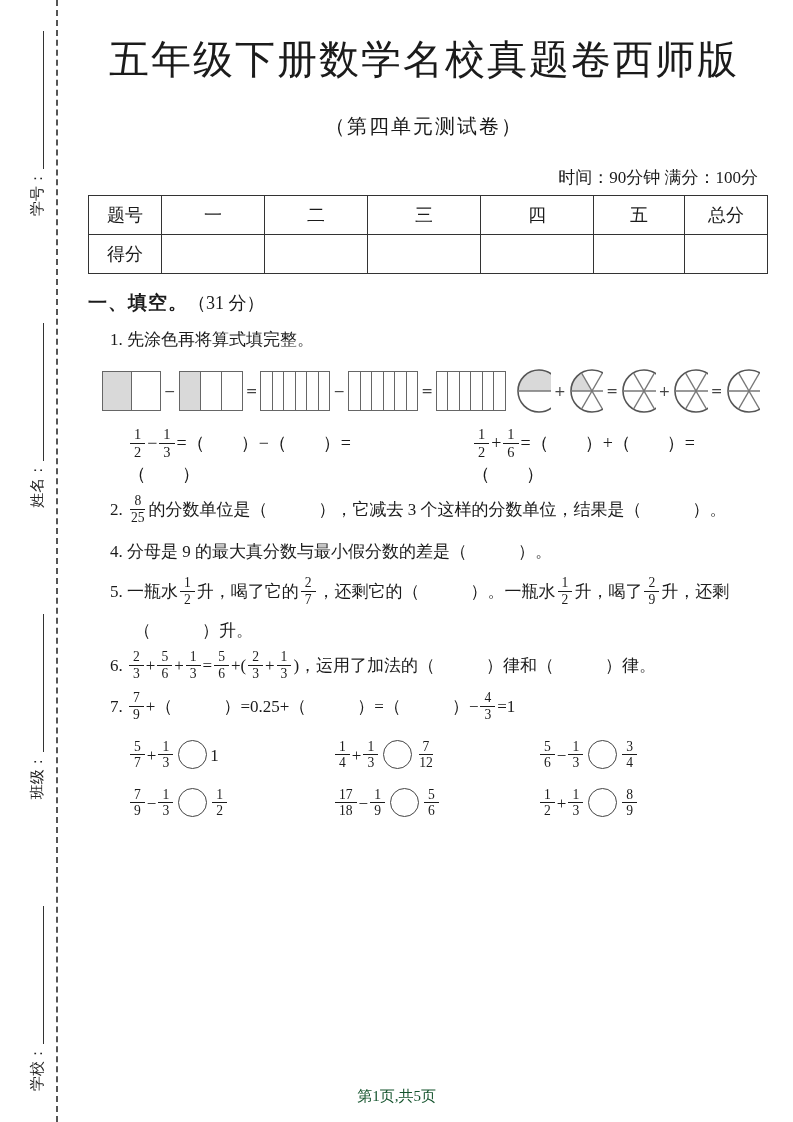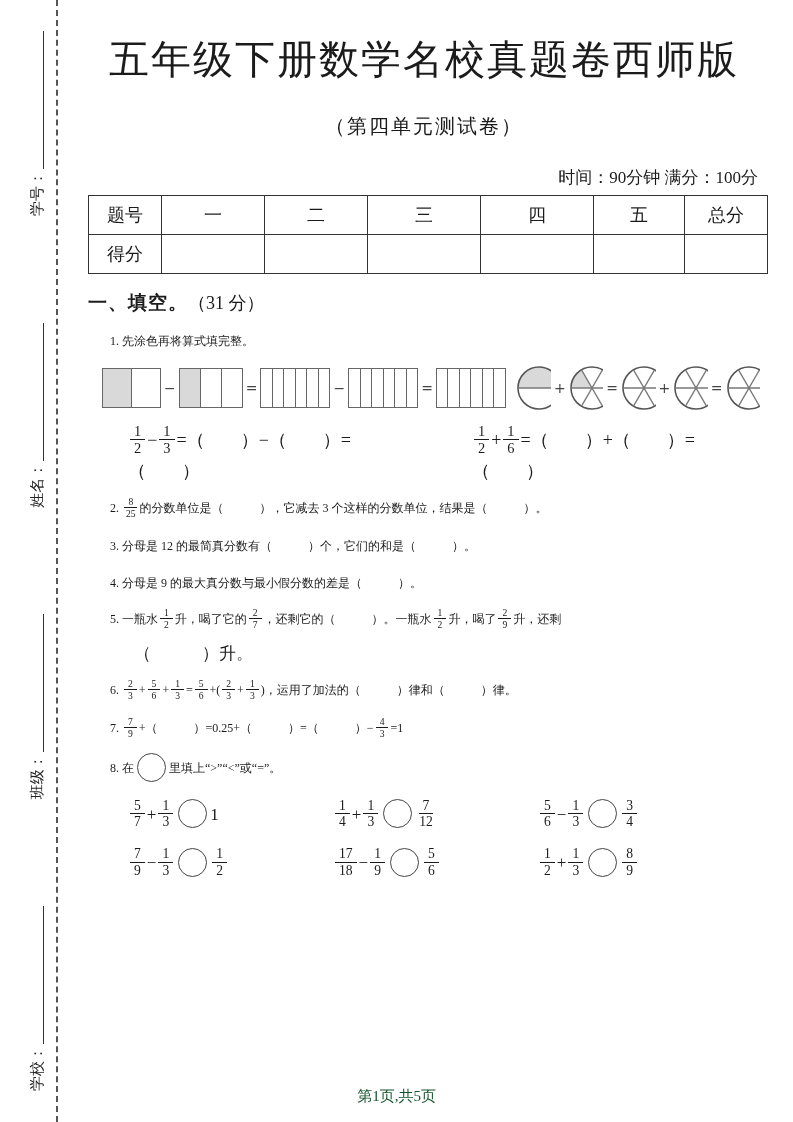--- a/index.html
+++ b/index.html
@@ -25,21 +25,21 @@
   
   table.score{border-collapse:collapse;table-layout:fixed;width:100%;margin-top:6px;font-family:Liberation Mono, monospace;}
   table.score td{border:1.6px solid #333;height:38px;text-align:center;
                  font-size:18px;padding:0;}
 
   
   .section-heading{margin-top:16px;font-size:19px;}
   .section-heading .bold{font-family:Liberation Sans, sans-serif;
                          font-weight:700;letter-spacing:1px;}
   .section-heading .score-part{font-size:18px;}
-  .q-line{font-size:12px;line-height:1.9;padding-left:22px;margin-top:14px;}
+  .q-line{font-size:17px;line-height:1.9;padding-left:22px;margin-top:8px;}
   .q-cont{padding-left:46px;margin-top:10px;font-size:17px;}
 
   
   .frac{display:inline-flex;flex-direction:column;align-items:center;
         vertical-align:middle;font-size:0.8em;line-height:1.15;margin:0 2px;
         transform:translateY(-2px);}
   .frac .num{padding:0 4px;border-bottom:1.5px solid #1b1b1b;}
   .frac .den{padding:0 2px;}
 
   
@@ -202,21 +202,20 @@
           </span>+<span class="frac">
             <span class="num">1</span>
             <span class="den">6</span>
           </span>=（　　）+（　　）=（　　）</span>
     </div>
 
     <div class="q-line">2. <span class="frac">
           <span class="num">8</span>
           <span class="den">25</span>
         </span>的分数单位是（　　　），它减去 3 个这样的分数单位，结果是（　　　）。</div>
-    <div class="q-line">3. 分母是 12 的最简真分数有（　　　）个，它们的和是（　　　）。</div>
     <div class="q-line">4. 分母是 9 的最大真分数与最小假分数的差是（　　　）。</div>
     <div class="q-line">5. 一瓶水<span class="frac">
           <span class="num">1</span>
           <span class="den">2</span>
         </span>升，喝了它的<span class="frac">
           <span class="num">2</span>
           <span class="den">7</span>
         </span>，还剩它的（　　　）。一瓶水<span class="frac">
           <span class="num">1</span>
           <span class="den">2</span>
@@ -244,21 +243,20 @@
           <span class="num">1</span>
           <span class="den">3</span>
         </span>)，运用了加法的（　　　）律和（　　　）律。</div>
     <div class="q-line">7. <span class="frac">
           <span class="num">7</span>
           <span class="den">9</span>
         </span>+（　　　）=0.25+（　　　）=（　　　）−<span class="frac">
           <span class="num">4</span>
           <span class="den">3</span>
         </span>=1</div>
-    <div class="q-line">8. 在<span class="cmp-circle"></span>里填上“&gt;”“&lt;”或“=”。</div>
 
     <div id="cmp-rows">
         <div class="cmp-row">
           <span class="cmp-cell"><span class="frac">
               <span class="num">5</span>
               <span class="den">7</span>
             </span>+<span class="frac">
               <span class="num">1</span>
               <span class="den">3</span>
             </span><span class="cmp-circle"></span>1</span>

